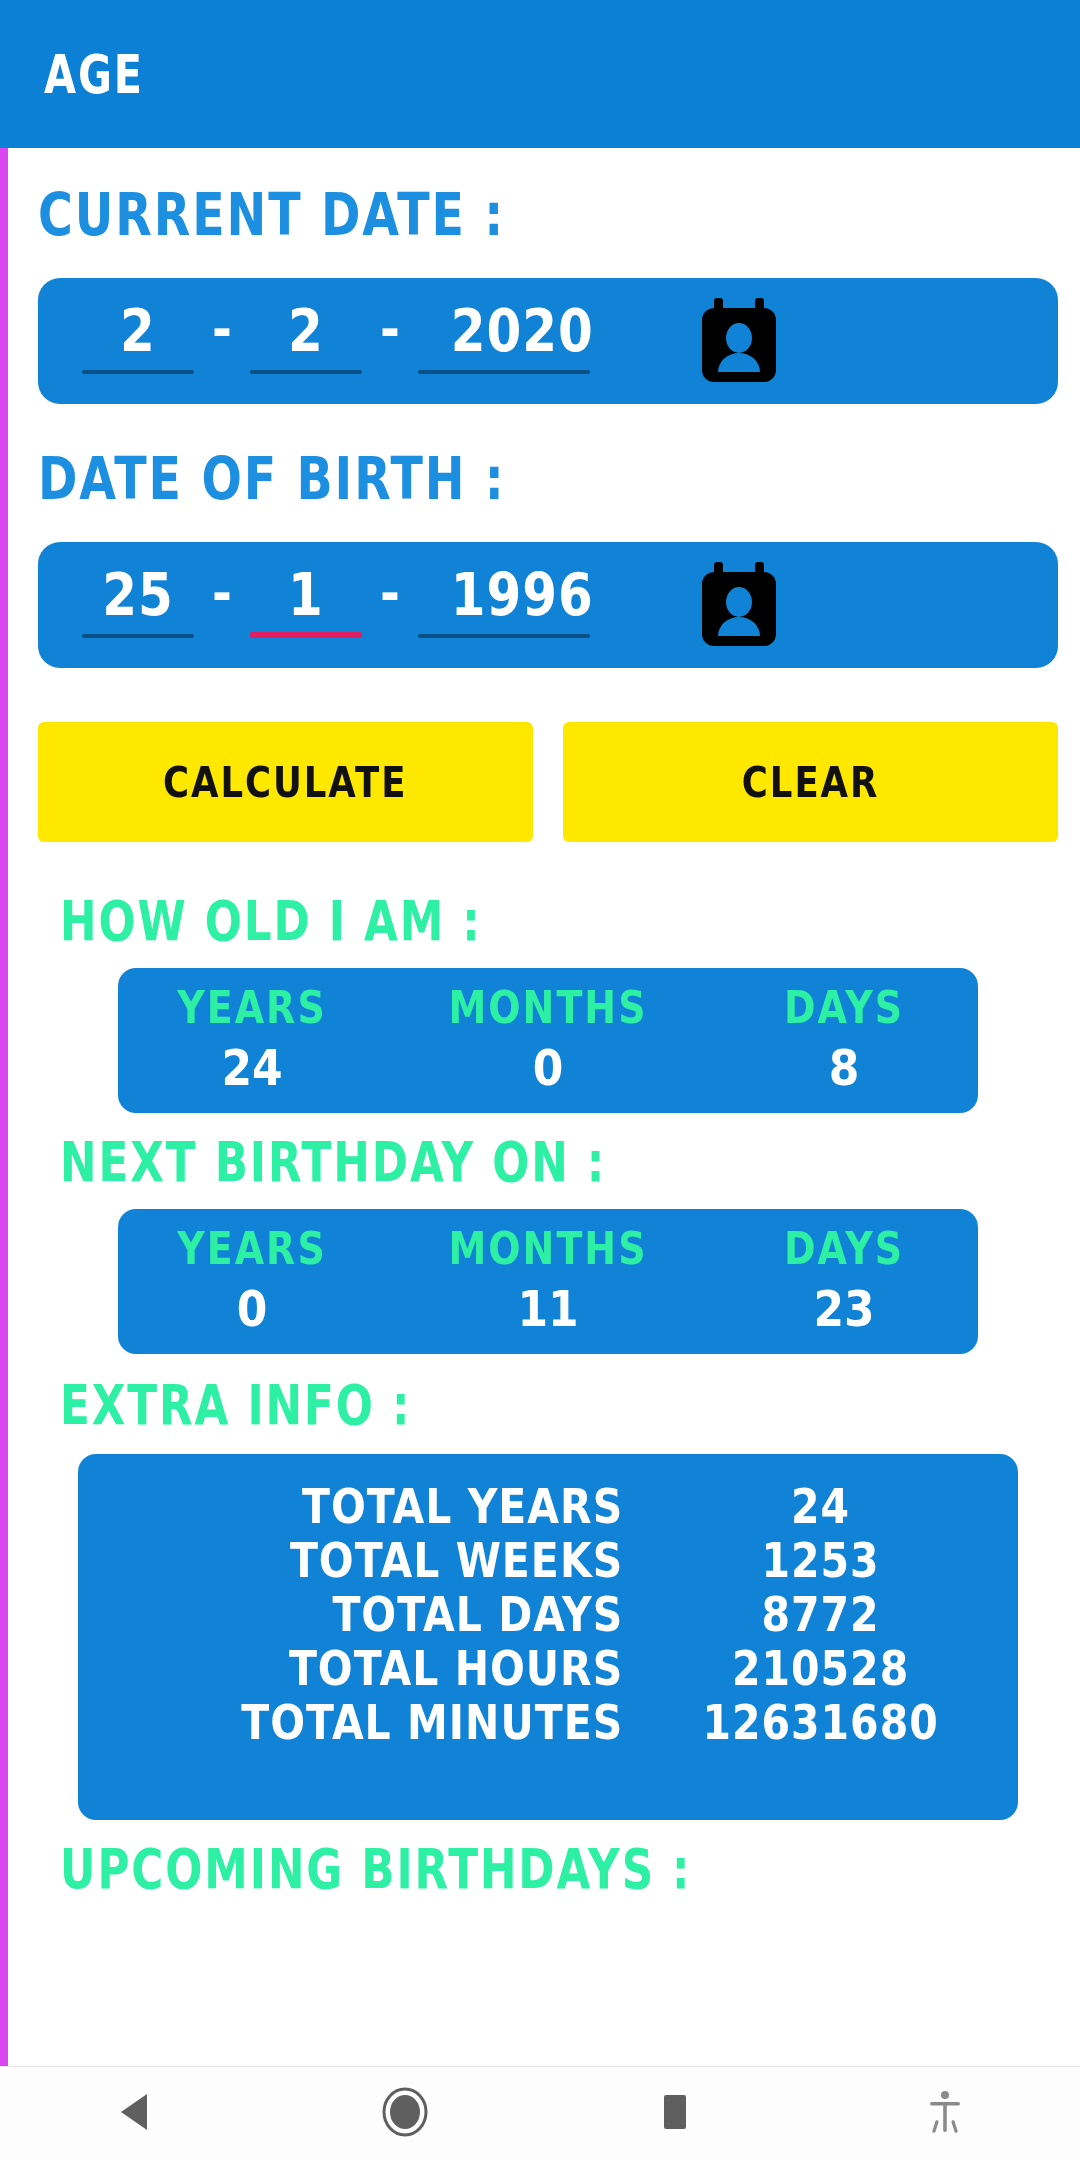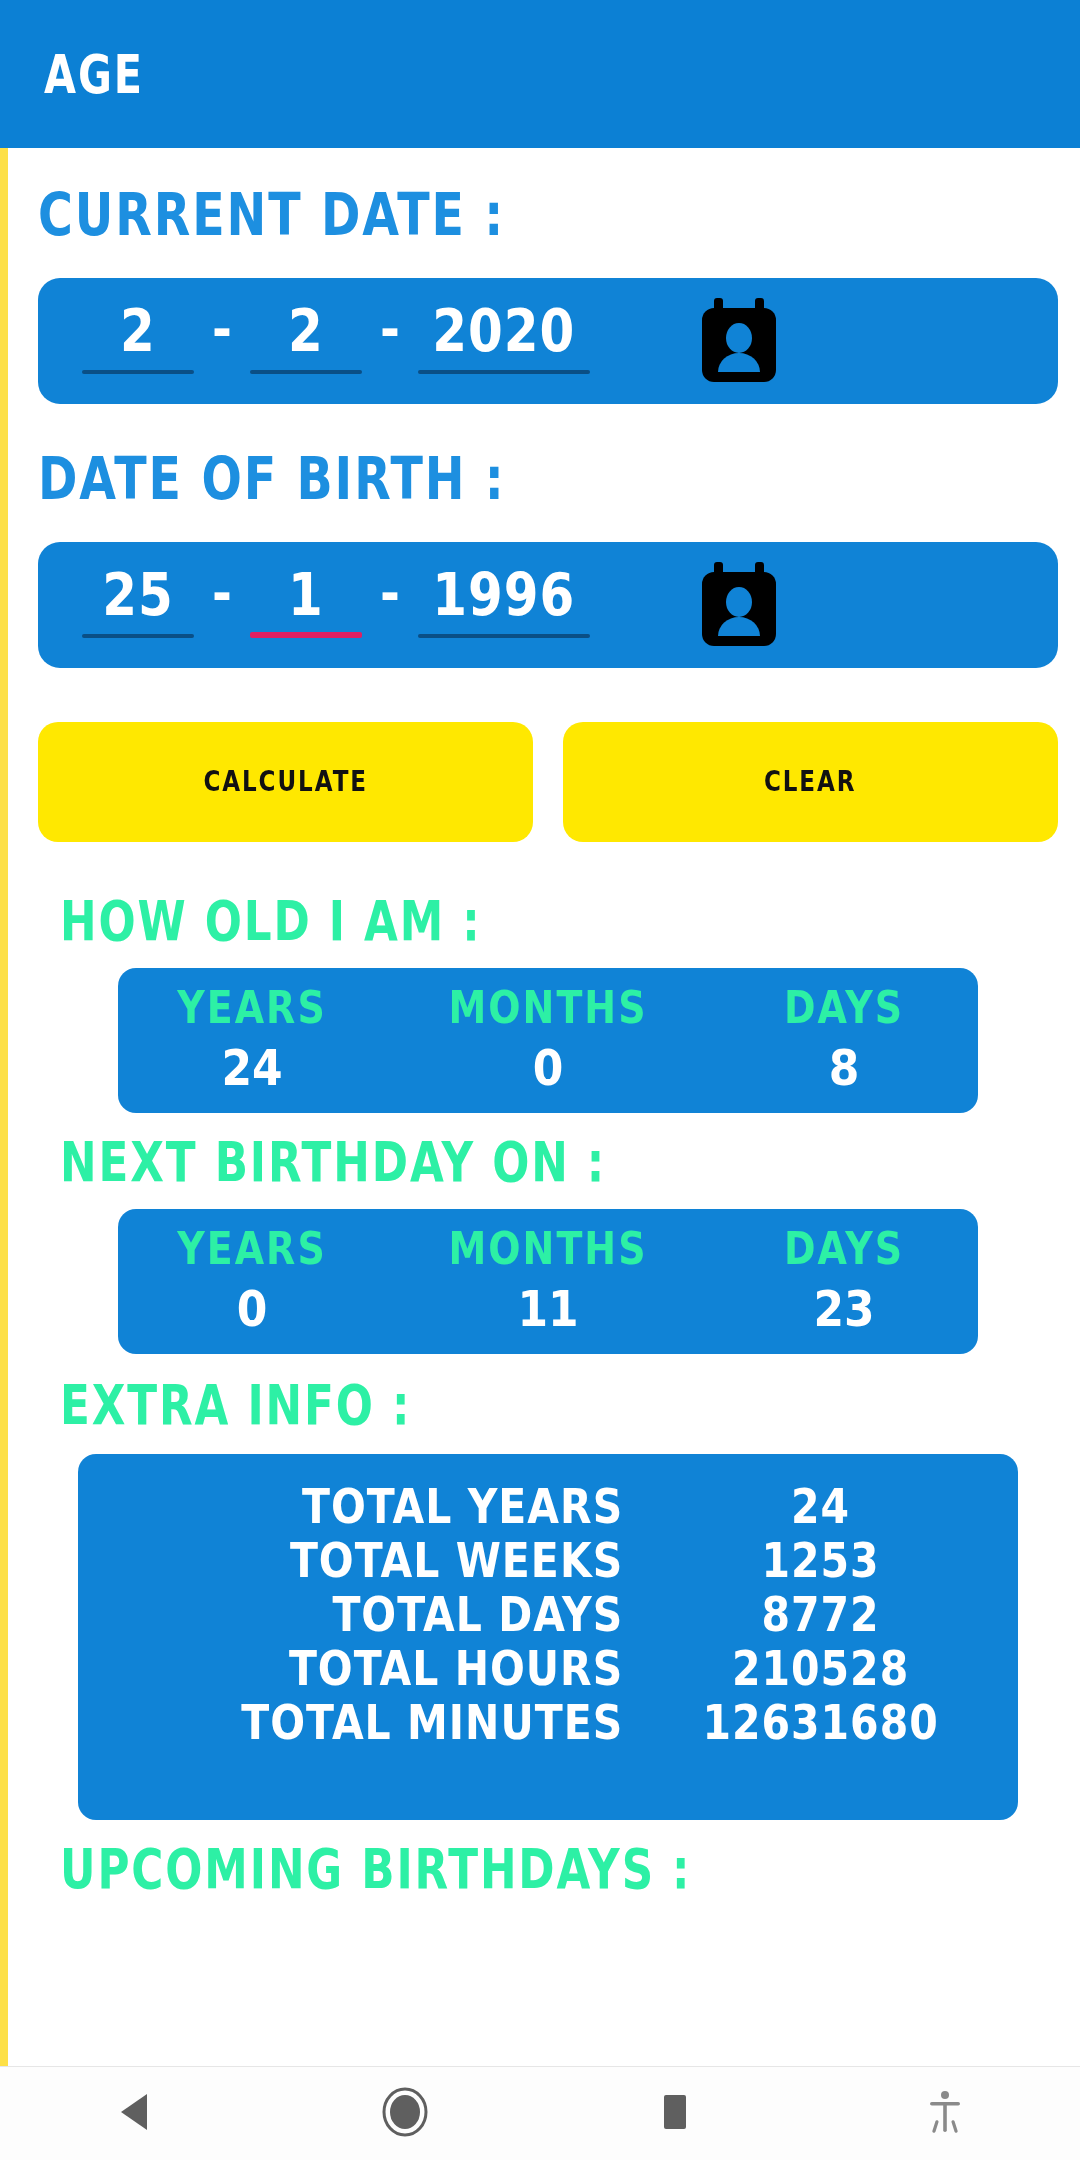--- a/index.html
+++ b/index.html
@@ -9,21 +9,21 @@
     height: 2160px;
     overflow: hidden;
     background: #ffffff;
     font-family: "DejaVu Sans", sans-serif;
   }
 
   #app {
     position: relative;
     width: 1080px;
     height: 2160px;
-    background: #fde047;
+    background: #d946ef;
     overflow: hidden;
     padding-left: 16px;
   }
 
   
   .appbar {
     position: absolute;
     top: 0; left: 0;
     width: 1080px;
     height: 148px;
@@ -103,21 +103,21 @@
     left: 4px; right: 4px;
     bottom: 2px;
     height: 4px;
     background: #0a4f86;
     border-radius: 2px;
   }
   .dfield.focused .rule { background: #e01f62; height: 6px; }
 
   .w-day   { width: 120px; }
   .w-month { width: 120px; }
-  .w-year  { width: 180px; }
+  .w-year  { width: 180px; justify-content: flex-end; }
 
   .dash {
     color: #ffffff;
     font-family: "DejaVu Sans", sans-serif;
     font-weight: bold;
     font-size: 48px;
     padding: 0 14px 22px 14px;
     line-height: 1;
     transform: scaleY(1.1);
   }
@@ -135,25 +135,25 @@
   .btn-row {
     display: flex;
     margin: 0 30px;
     gap: 30px;
   }
   .btn {
     flex: 1;
     height: 120px;
     background: #ffe800;
     border: none;
-    border-radius: 20px;
+    border-radius: 6px;
     color: #111111;
     font-family: "DejaVu Sans", sans-serif;
     font-weight: bold;
-    font-size: 24px;
+    font-size: 37px;
     letter-spacing: 2px;
     cursor: pointer;
     transform-origin: center;
     text-decoration: underline;
   }
   .btn span { display: inline-block; transform: scaleY(1.15) scaleX(0.96); }
 
   
   .result-label {
     color: #2df0a5;

